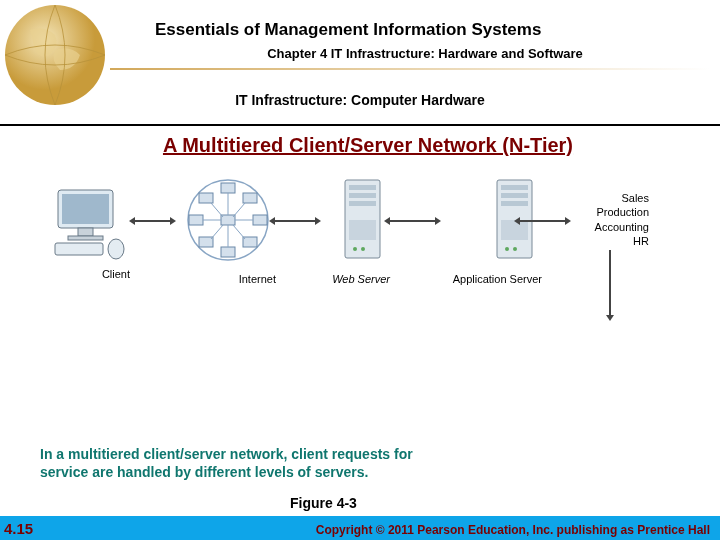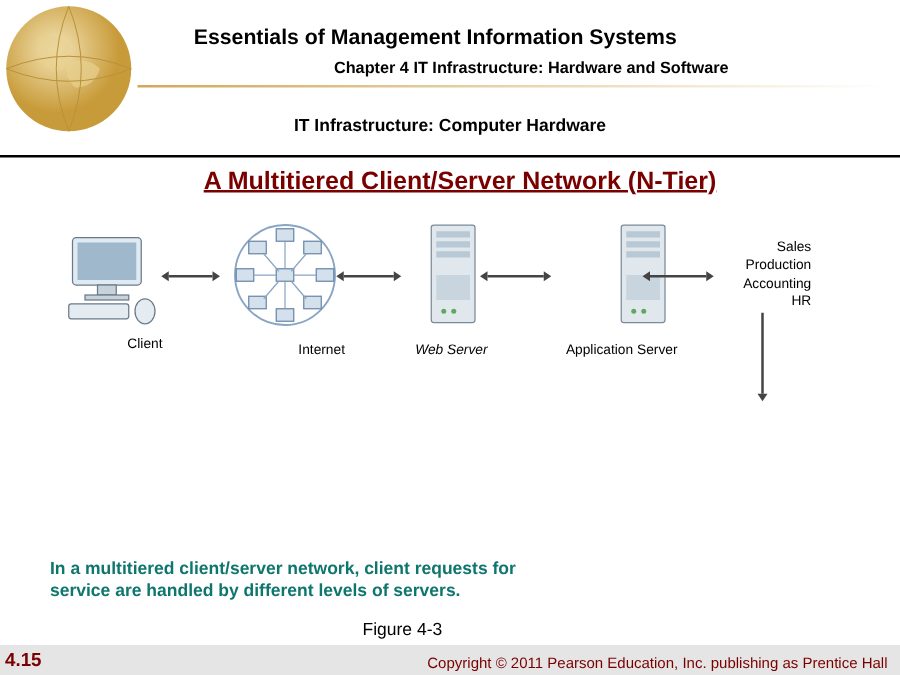--- a/index.html
+++ b/index.html
@@ -15,24 +15,24 @@
 
   .diagram { position:absolute; top:175px; left:40px; width:650px; height:200px; }
   .node { position:absolute; text-align:right; }
   .label { font-size:11px; font-family:Arial; color:#000; margin-top:4px; }
   .arrow { position:absolute; height:2px; background:#444; }
   .arrow:before,.arrow:after{content:"";position:absolute;width:0;height:0;border-top:4px solid transparent;border-bottom:4px solid transparent;top:-3px;}
   .arrow:before{left:-6px;border-right:6px solid #444;}
   .arrow:after{right:-6px;border-left:6px solid #444;}
 
   .caption { position:absolute; top:445px; left:40px; width:400px; font-size:14px; font-weight:bold; color:#0f766e; line-height:1.3; }
-  .figref { position:absolute; top:495px; left:290px; font-size:14px; font-weight:normal; color:#000; }
-  .footer { position:absolute; bottom:0; left:0; width:720px; height:24px; background:#e5e5e5; }
+  .figref { position:absolute; top:495px; left:290px; font-size:14px; font-weight:bold; color:#000; }
+  .footer { position:absolute; bottom:0; left:0; width:720px; height:24px; background:#0ea5e9; }
   .slidenum { position:absolute; bottom:3px; left:4px; font-size:15px; font-weight:bold; color:#7a0000; }
-  .copyright { position:absolute; bottom:3px; right:10px; font-size:12px; font-weight:normal; color:#7a0000; }
+  .copyright { position:absolute; bottom:3px; right:10px; font-size:12px; font-weight:bold; color:#7a0000; }
 
   .serverlist { font-size:11px; line-height:1.3; }
 </style>
 </head>
 <body>
 
 <div class="header">
   <svg class="globe" viewBox="0 0 110 110">
     <defs>
         <radialGradient id="g1" cx="40%" cy="35%">

